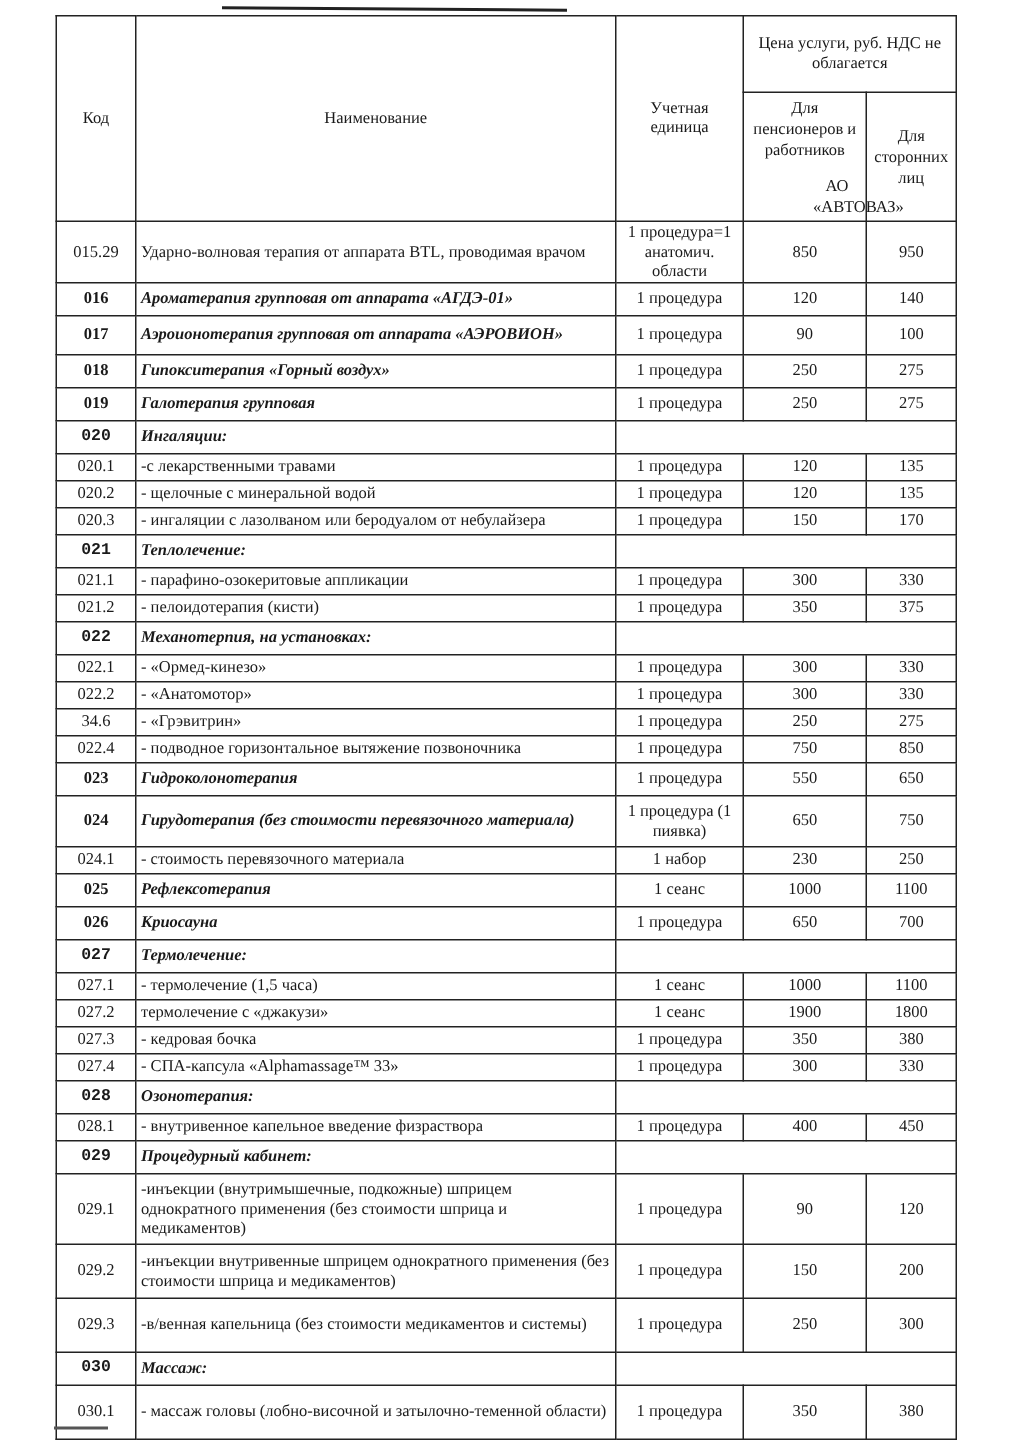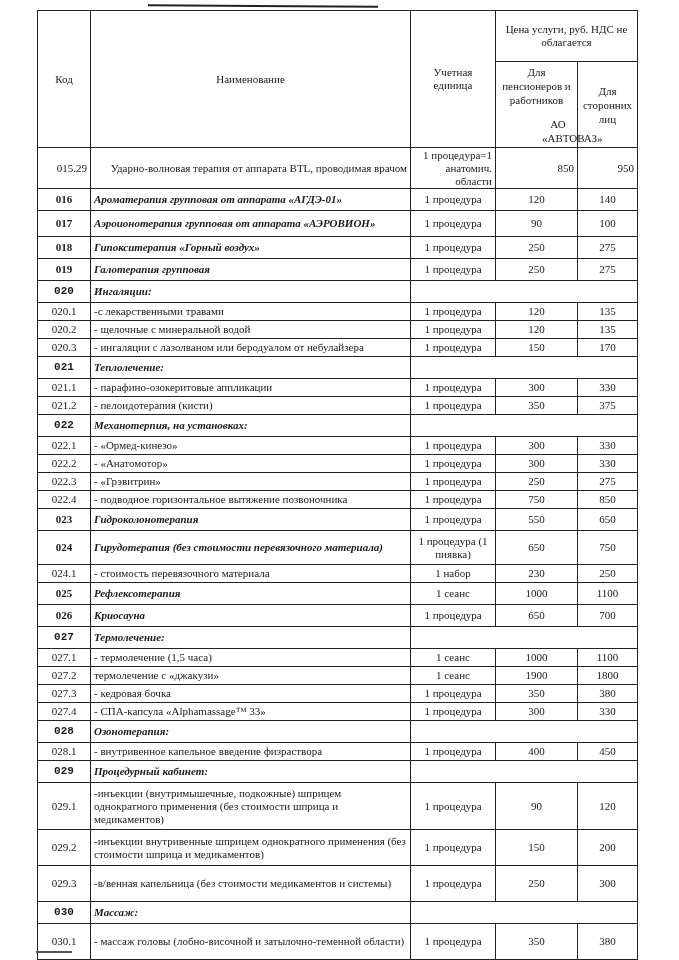--- a/index.html
+++ b/index.html
@@ -22,21 +22,21 @@
   td.code { text-align: center; }
   td.unit, td.p1, td.p2 { text-align: center; }
   td.name { text-align: left; }
   tr.bold td.code { font-weight: bold; }
   tr.bold td.name { font-weight: bold; font-style: italic; }
   tr.sec td.code { font-weight: bold; font-family: Liberation Mono, monospace; }
   tr.sec td.name { font-weight: bold; font-style: italic; }
   tr.r18 td { height: 17px; }
   tr.r22 td { height: 21px; }
   tr.r26 td { height: 25px; }
-  tr.r42 td { height: 40px; text-align: right; }
+  tr.r42 td { height: 40px; }
   tr.r34 td { height: 33px; }
   tr.r48 td { height: 46px; }
   tr.r36 td { height: 35px; }
   .note-sub { display: block; margin-top: 10px; margin-left: 43px; }
 </style>
 </head>
 <body>
 
 <div class="topline"></div>
 
@@ -157,21 +157,21 @@
         <td class="p2">330</td>
       </tr>
       <tr class="r18">
         <td class="code">022.2</td>
         <td class="name">- «Анатомотор»</td>
         <td class="unit">1 процедура</td>
         <td class="p1">300</td>
         <td class="p2">330</td>
       </tr>
       <tr class="r18">
-        <td class="code">022.3</td>
+        <td class="code">34.6</td>
         <td class="name">- «Грэвитрин»</td>
         <td class="unit">1 процедура</td>
         <td class="p1">250</td>
         <td class="p2">275</td>
       </tr>
       <tr class="r18">
         <td class="code">022.4</td>
         <td class="name">- подводное горизонтальное вытяжение позвоночника</td>
         <td class="unit">1 процедура</td>
         <td class="p1">750</td>

